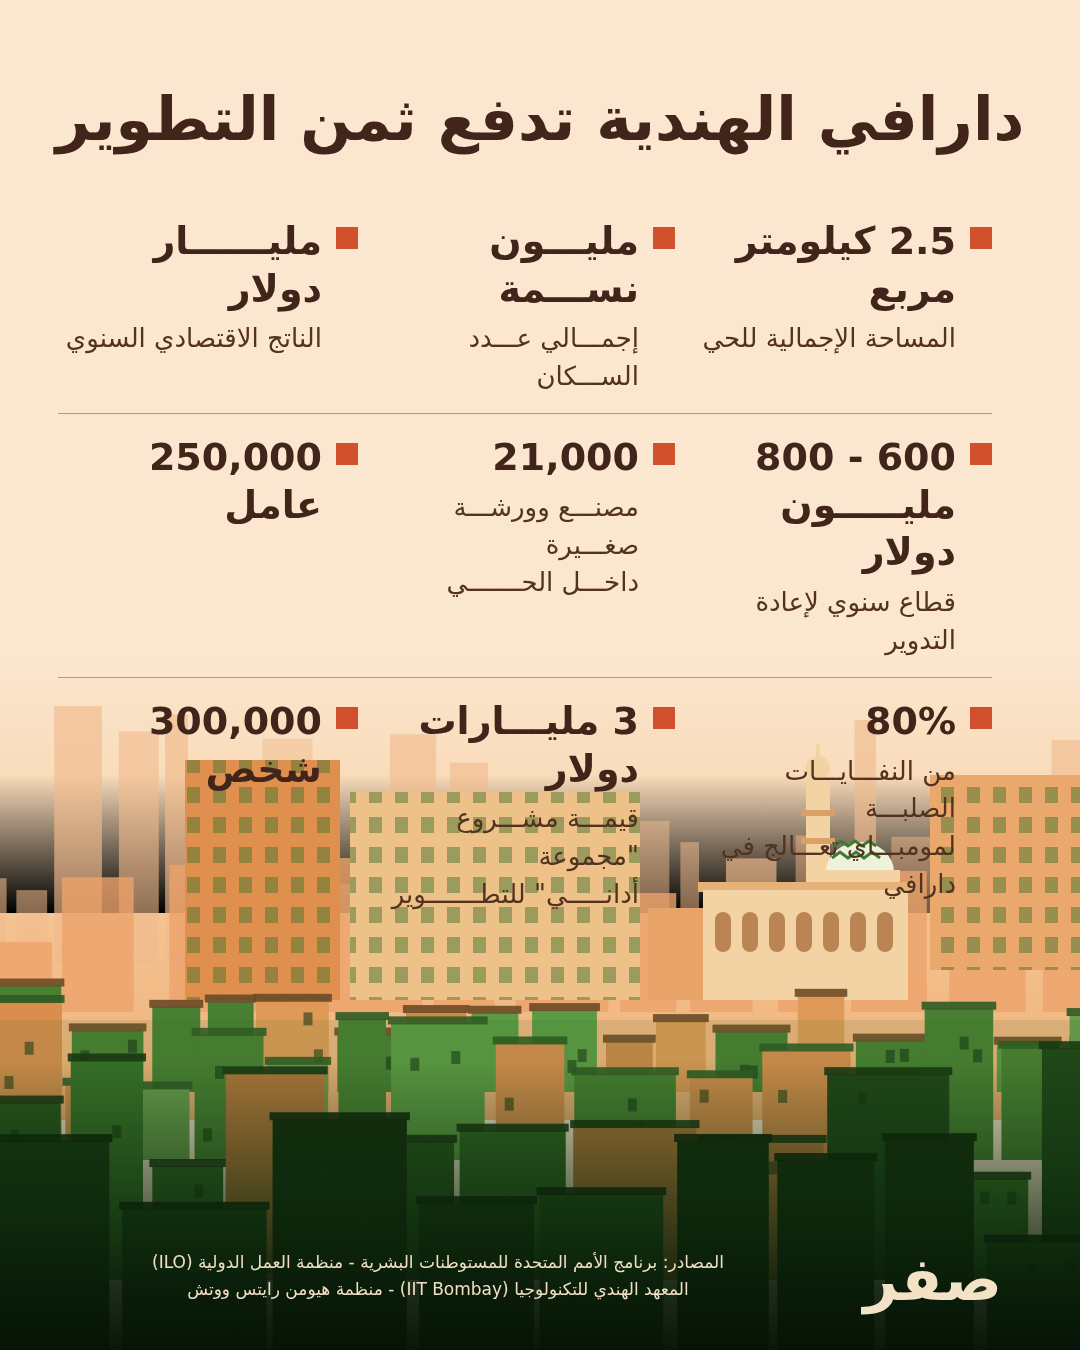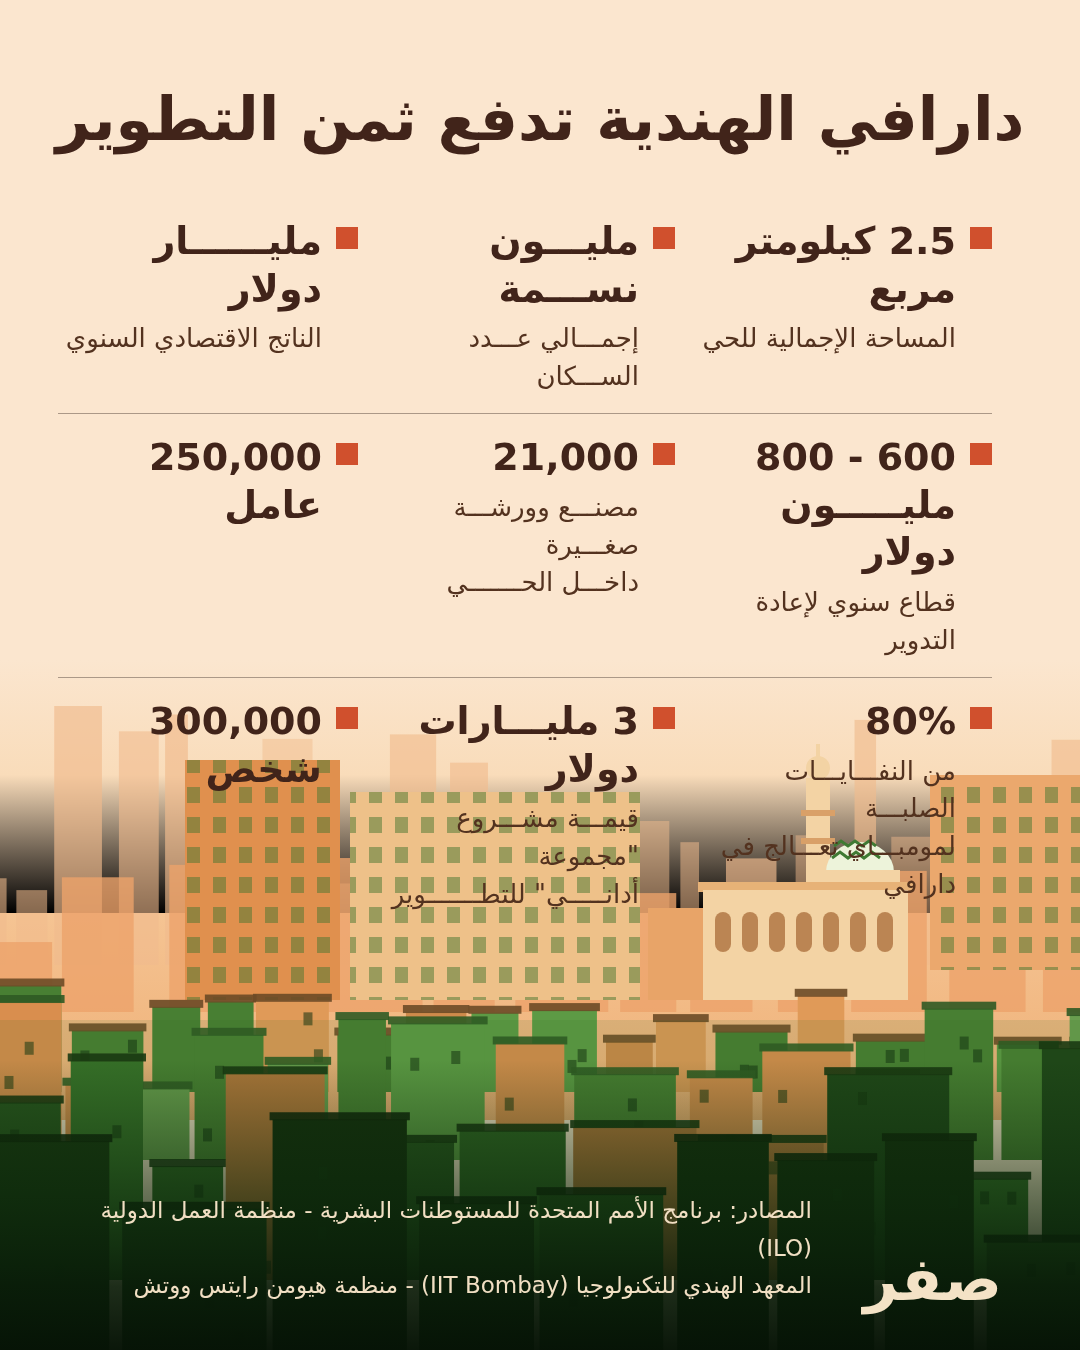--- a/index.html
+++ b/index.html
@@ -36,22 +36,22 @@
     font-size:26px; color:#53321f; line-height:1.45;
     margin-top:7px; padding-right:36px;
     white-space:pre-line;
   }
   .city {
     position:absolute; left:0; bottom:0; width:1080px; height:690px;
     display:block;
   }
   .sources {
     position:absolute; left:64px; bottom:46px; width:748px;
-    direction:rtl; 
-    color:#f1dfc3; font-size:23px; line-height:1.62;
+    direction:rtl; text-align:center;
+    color:#f1dfc3; font-size:17px; line-height:1.62;
     white-space:pre-line;
   }
   .logo {
     position:absolute; right:78px; bottom:36px;
     direction:rtl;
     color:#f4e2c6; font-size:60px; font-weight:800;
     letter-spacing:0;
     margin-left:27px;
   }
 </style>

